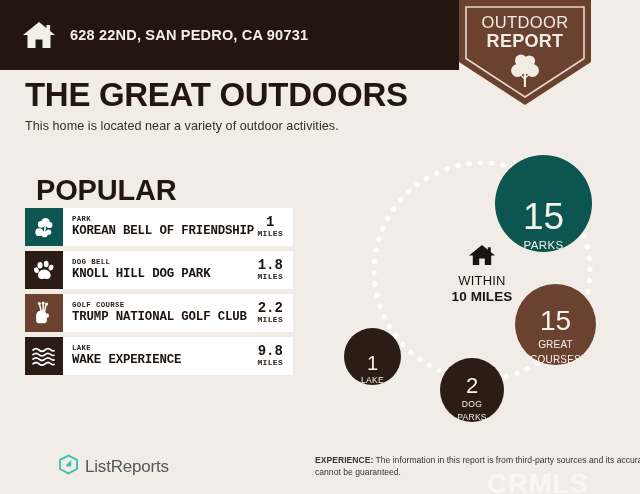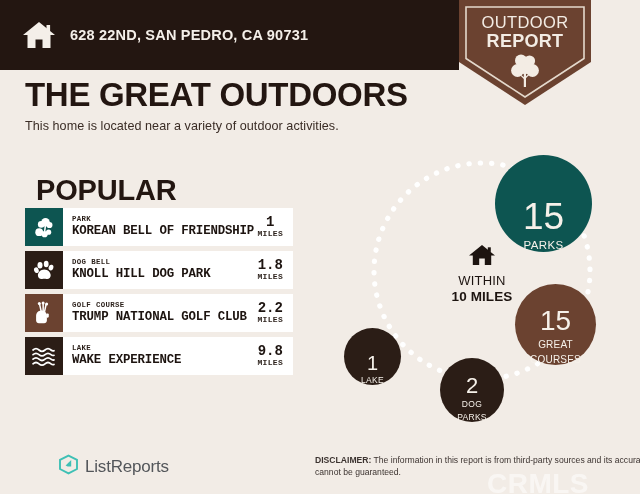--- a/index.html
+++ b/index.html
@@ -494,18 +494,18 @@
     <div class="footer-logo">
       <span>
         <svg width="21" height="21" viewBox="0 0 21 21">
           <path d="M10.5 1.6 L19 5.8 L19 15 L10.5 19.4 L2 15 L2 5.8 Z" fill="none" stroke="#3fc0b5" stroke-width="1.9"></path>
           <path d="M7.6 11.4 L13.2 5.9 L13.2 12.6 L9.6 12.6 Z" fill="#3fc0b5"></path>
         </svg>
       </span>
       <span class="footer-logo-text">ListReports</span>
     </div>
     <div class="disclaimer">
-      <b>DISCLAIMER:</b><span> The information in this report is from third-party sources and its accuracy cannot be guaranteed.</span>
+      <b>EXPERIENCE:</b><span> The information in this report is from third-party sources and its accuracy cannot be guaranteed.</span>
     </div>
     <div class="watermark">CRMLS</div>
   </div>
 
 </div>
 
 </body></html>

